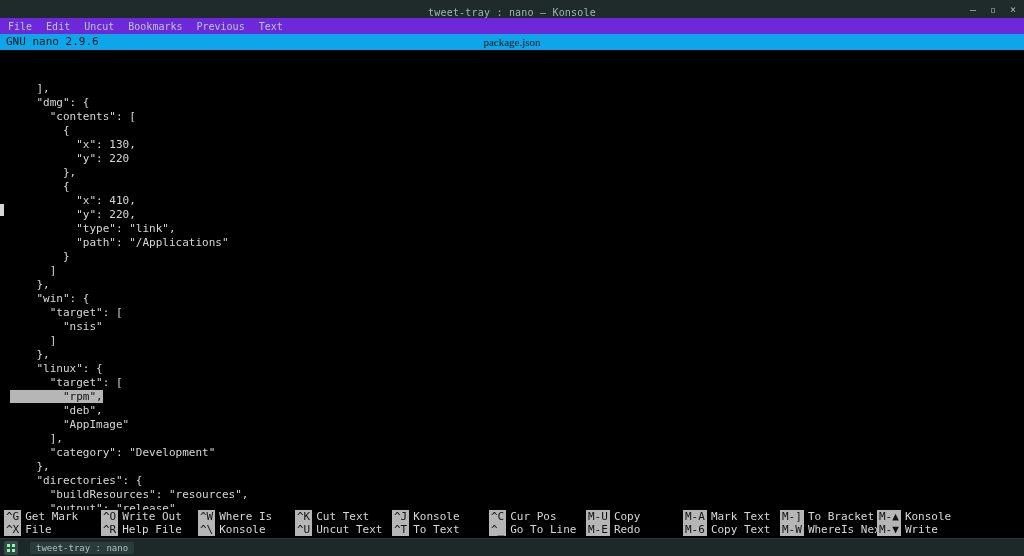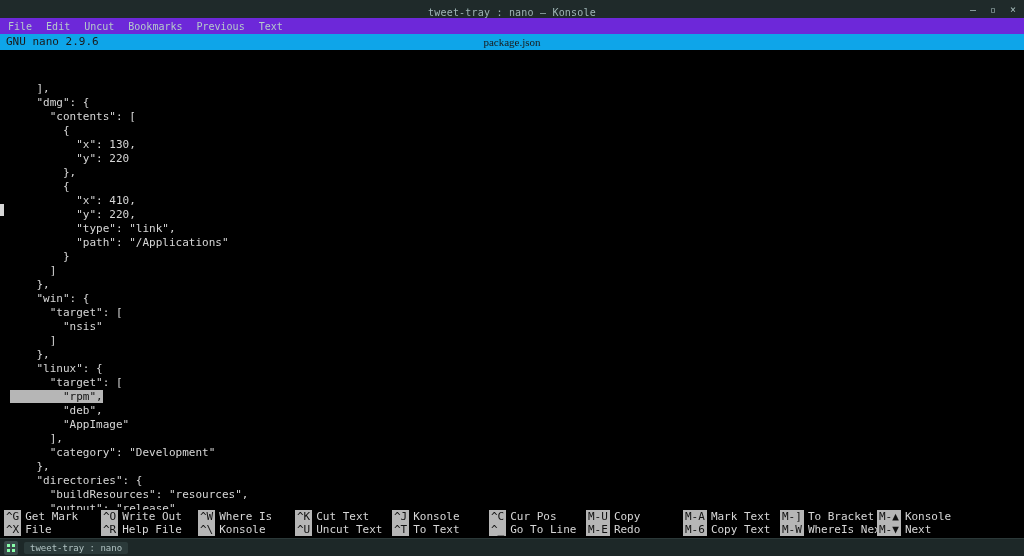--- a/index.html
+++ b/index.html
@@ -49,21 +49,21 @@
     background:#000; padding:0 6px 2px 4px; display:flex; flex-direction:column; gap:0;
     font-size:11px; line-height:13px; color:#d7d7d7;
   }
   .fr { display:flex; gap:0; }
   .col { display:flex; width:97px; }
   .col .key { background:#b6b6b6; color:#111; padding:0 2px; margin-right:4px; white-space:pre; }
   .col .lbl { white-space:pre; }
 
   
   .taskbar {
-    height:18px; background:#1d2828; display:flex; align-items:center; gap:6px; padding:0 4px;
+    height:18px; background:#1d2828; display:flex; align-items:center; gap:12px; padding:0 4px;
     color:#b0c2c2; font-size:9px; border-top:1px solid #2b3838;
   }
   .taskbar .app-icon {
     width:14px; height:14px; background:#3a4b4b; border-radius:2px; display:flex; align-items:center;justify-content:center;
   }
   .taskbar .task { background:#2b3a3a; border-radius:2px; padding:1px 6px; }
 
   
   .margin-cursor { position:absolute; left:0; top:154px; width:4px; height:12px; background:#d7d7d7; }
 </style>
@@ -172,21 +172,21 @@
       <div class="col">
         <span class="key">M-6</span>
         <span class="lbl">Copy Text</span>
       </div>
       <div class="col">
         <span class="key">M-W</span>
         <span class="lbl">WhereIs Next</span>
       </div>
       <div class="col">
         <span class="key">M-▼</span>
-        <span class="lbl">Next</span>
+        <span class="lbl">Write</span>
       </div>
     </div>
 </div>
 
 <div class="taskbar">
   <div class="app-icon">
     <svg width="10" height="10" viewBox="0 0 10 10">
         <rect x="1" y="1" width="3" height="3" fill="#8fa"></rect>
         <rect x="6" y="1" width="3" height="3" fill="#8fa"></rect>
         <rect x="1" y="6" width="3" height="3" fill="#8fa"></rect>

